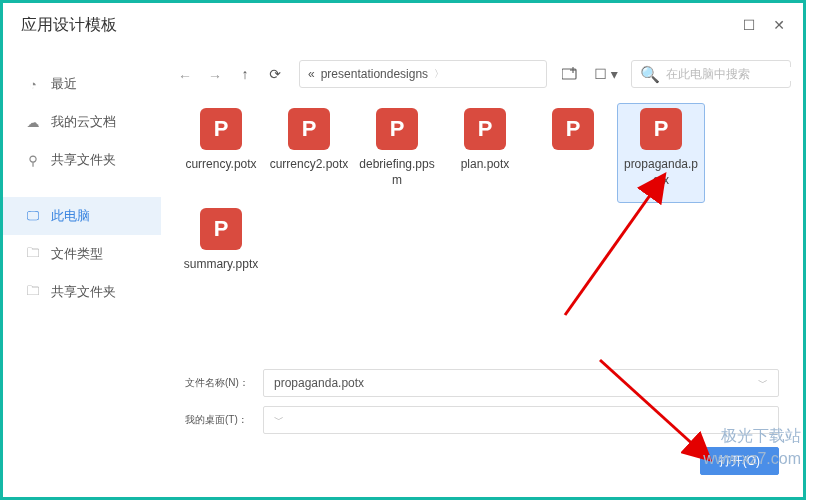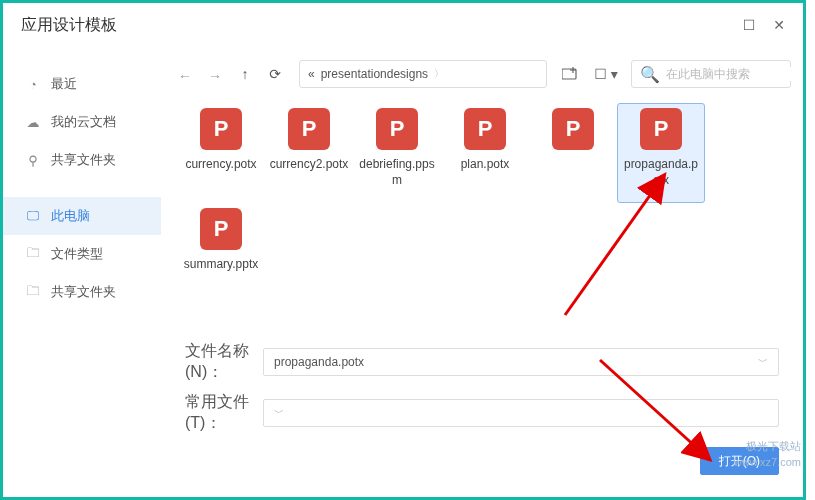--- a/index.html
+++ b/index.html
@@ -27,28 +27,28 @@
 .search-box{width:160px;height:28px;border:1px solid #ddd;border-radius:3px;display:flex;align-items:center;padding:0 8px;gap:6px;margin-left:6px}
 .search-box input{border:none;outline:none;font-size:12px;flex:1;color:#333}
 .search-box input::placeholder{color:#bbb}
 .files{flex:1;padding:14px 4px 0 4px;display:flex;flex-wrap:wrap;align-content:flex-start;gap:0}
 .file{width:88px;height:100px;display:flex;flex-direction:column;align-items:center;padding-top:4px;cursor:pointer;border:1px solid transparent;border-radius:3px}
 .file.selected{background:#e4f0ff;border:1px solid #8fb9ea}
 .file-ico{width:42px;height:42px;background:#d94b3f;border-radius:6px;display:flex;align-items:center;justify-content:center;color:#fff;font-size:22px;font-weight:bold;margin-bottom:6px}
 .file-name{font-size:12px;color:#444;text-align:center;line-height:1.35;padding:0 3px;word-break:break-all}
 .bottom{padding:6px 12px 0 12px}
 .row{display:flex;align-items:center;margin-bottom:9px}
-.row-label{width:78px;font-size:16px;color:#555;text-align:left}
+.row-label{width:78px;font-size:10px;color:#555;text-align:left}
 .row-field{flex:1;height:28px;border:1px solid #ddd;border-radius:2px;display:flex;align-items:center;padding:0 10px;font-size:12px;color:#555;justify-content:space-between}
 .row-chev{color:#aaa;font-size:10px}
 .btnbar{display:flex;justify-content:flex-end;gap:8px;padding:4px 12px 12px 0}
 .btn{height:28px;padding:0 18px;font-size:12px;border-radius:2px;border:1px solid #ccc;background:#fff;color:#555;cursor:pointer;display:flex;align-items:center}
 .btn.primary{background:#4a8ee8;border-color:#4a8ee8;color:#fff}
 .arrow-red{position:absolute;pointer-events:none}
-.watermark{position:absolute;right:14px;bottom:30px;font-size:11px;color:#9fb8d2;text-align:right;line-height:1.4;pointer-events:none}
+.watermark{position:absolute;right:14px;bottom:30px;font-size:16px;color:#9fb8d2;text-align:right;line-height:1.4;pointer-events:none}
 </style>
 </head>
 <body>
 
 <div class="dialog">
   <div class="titlebar">
     <div class="titlebar-title">应用设计模板</div>
     <div class="titlebar-ctrl">
       <span>☐</span>
       <span>✕</span>
@@ -137,21 +137,21 @@
         </div>
       <div class="bottom">
         <div class="row">
           <div class="row-label">文件名称(N)：</div>
           <div class="row-field">
             <span>propaganda.potx</span>
             <span class="row-chev">﹀</span>
           </div>
         </div>
         <div class="row">
-          <div class="row-label">常用文件(T)：</div>
+          <div class="row-label">我的桌面(T)：</div>
           <div class="row-field">
             <span class="row-chev">﹀</span>
           </div>
         </div>
       </div>
       <div class="btnbar">
         <div class="btn primary">打开(O)</div>
       </div>
     </div>
   </div>

